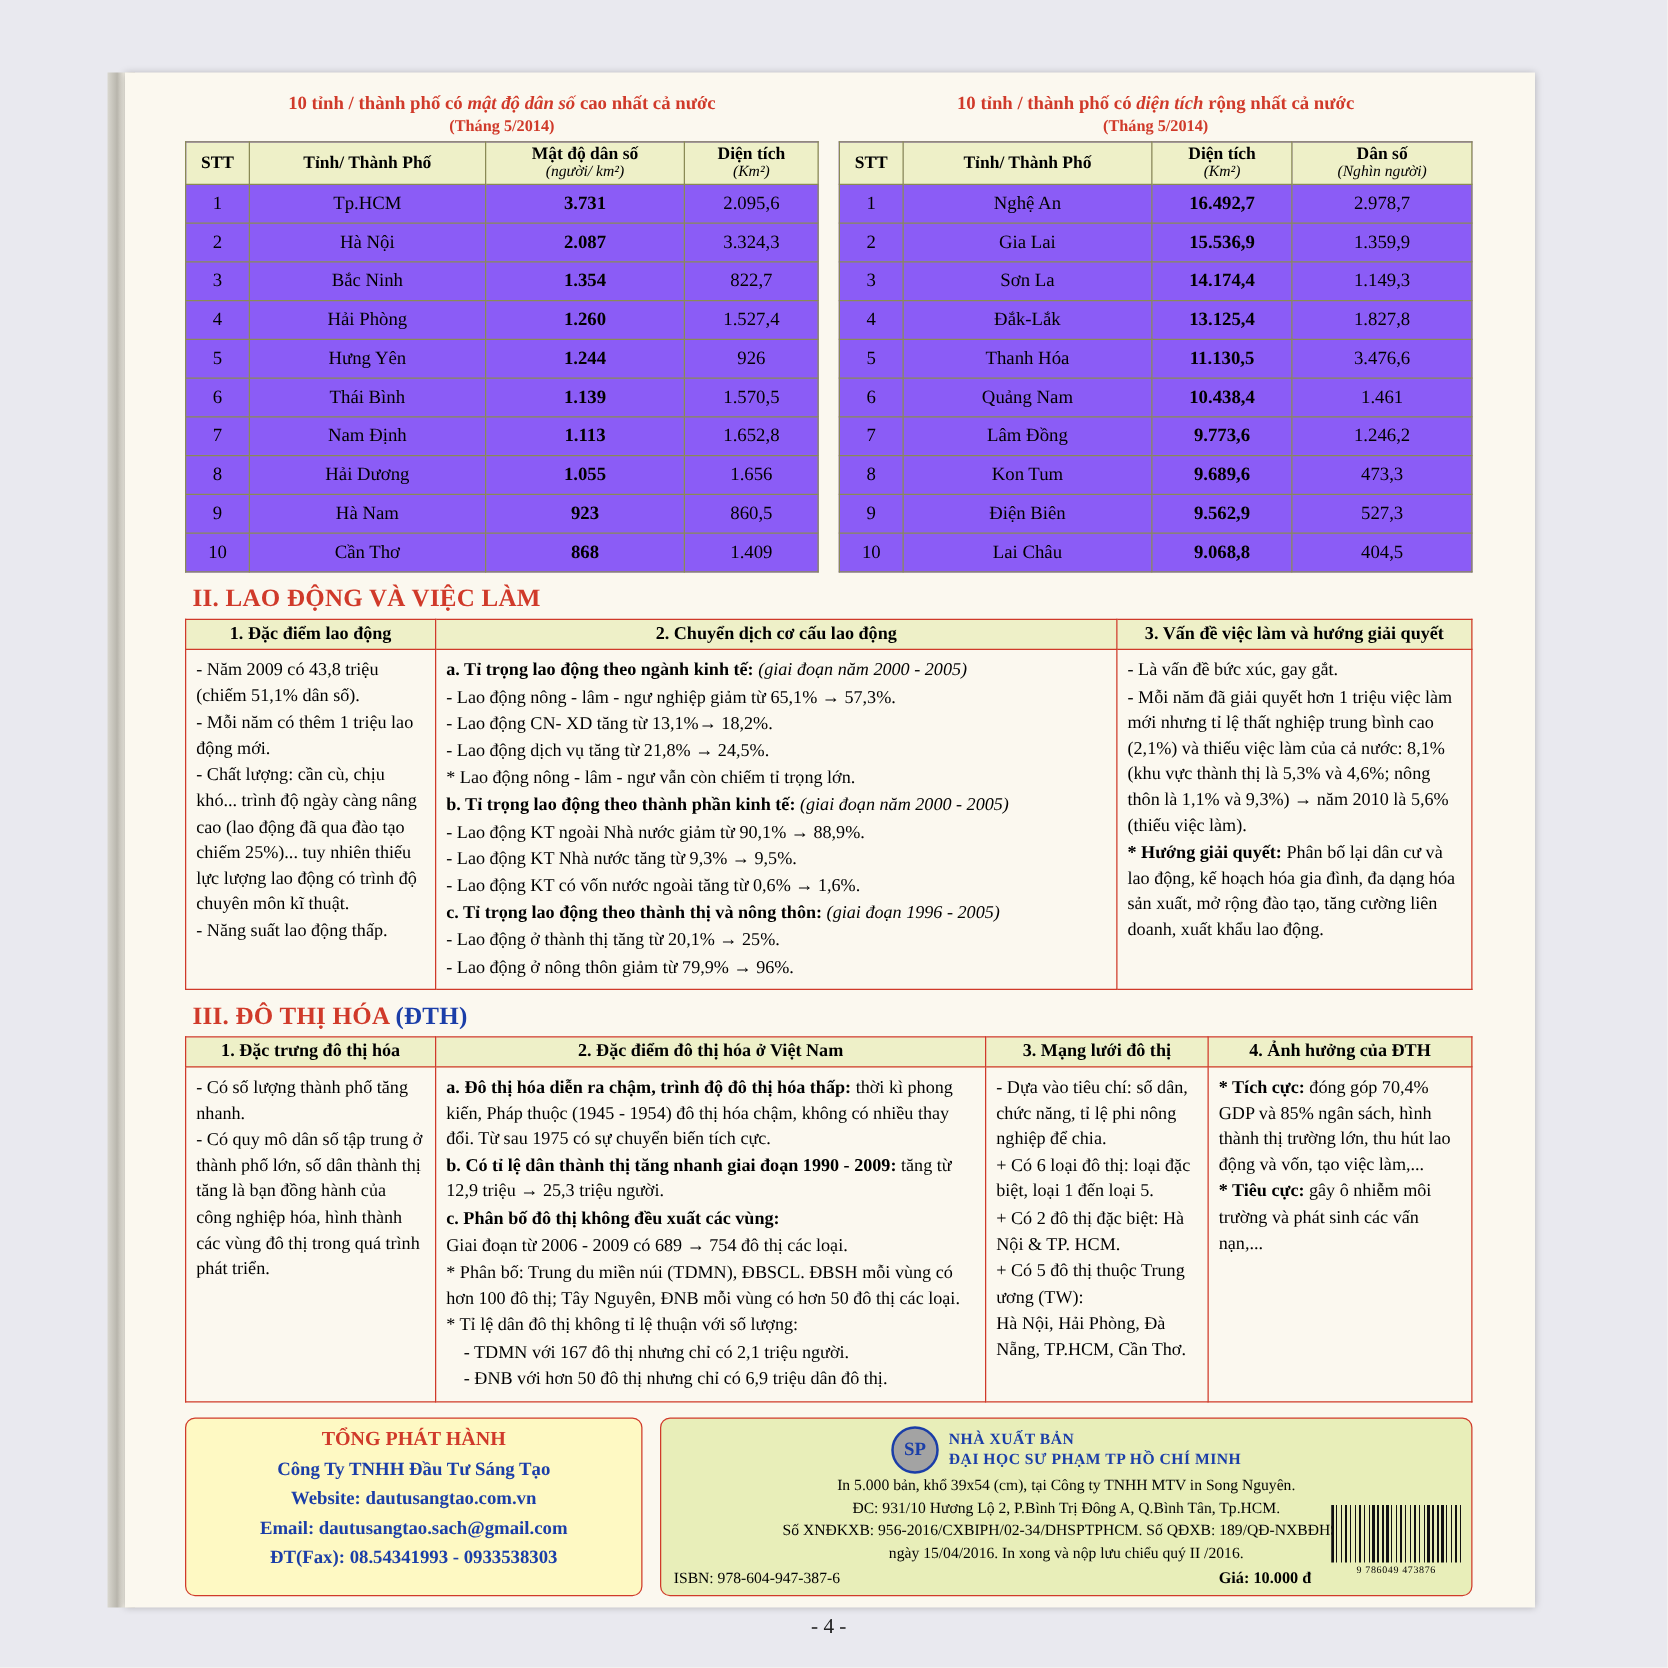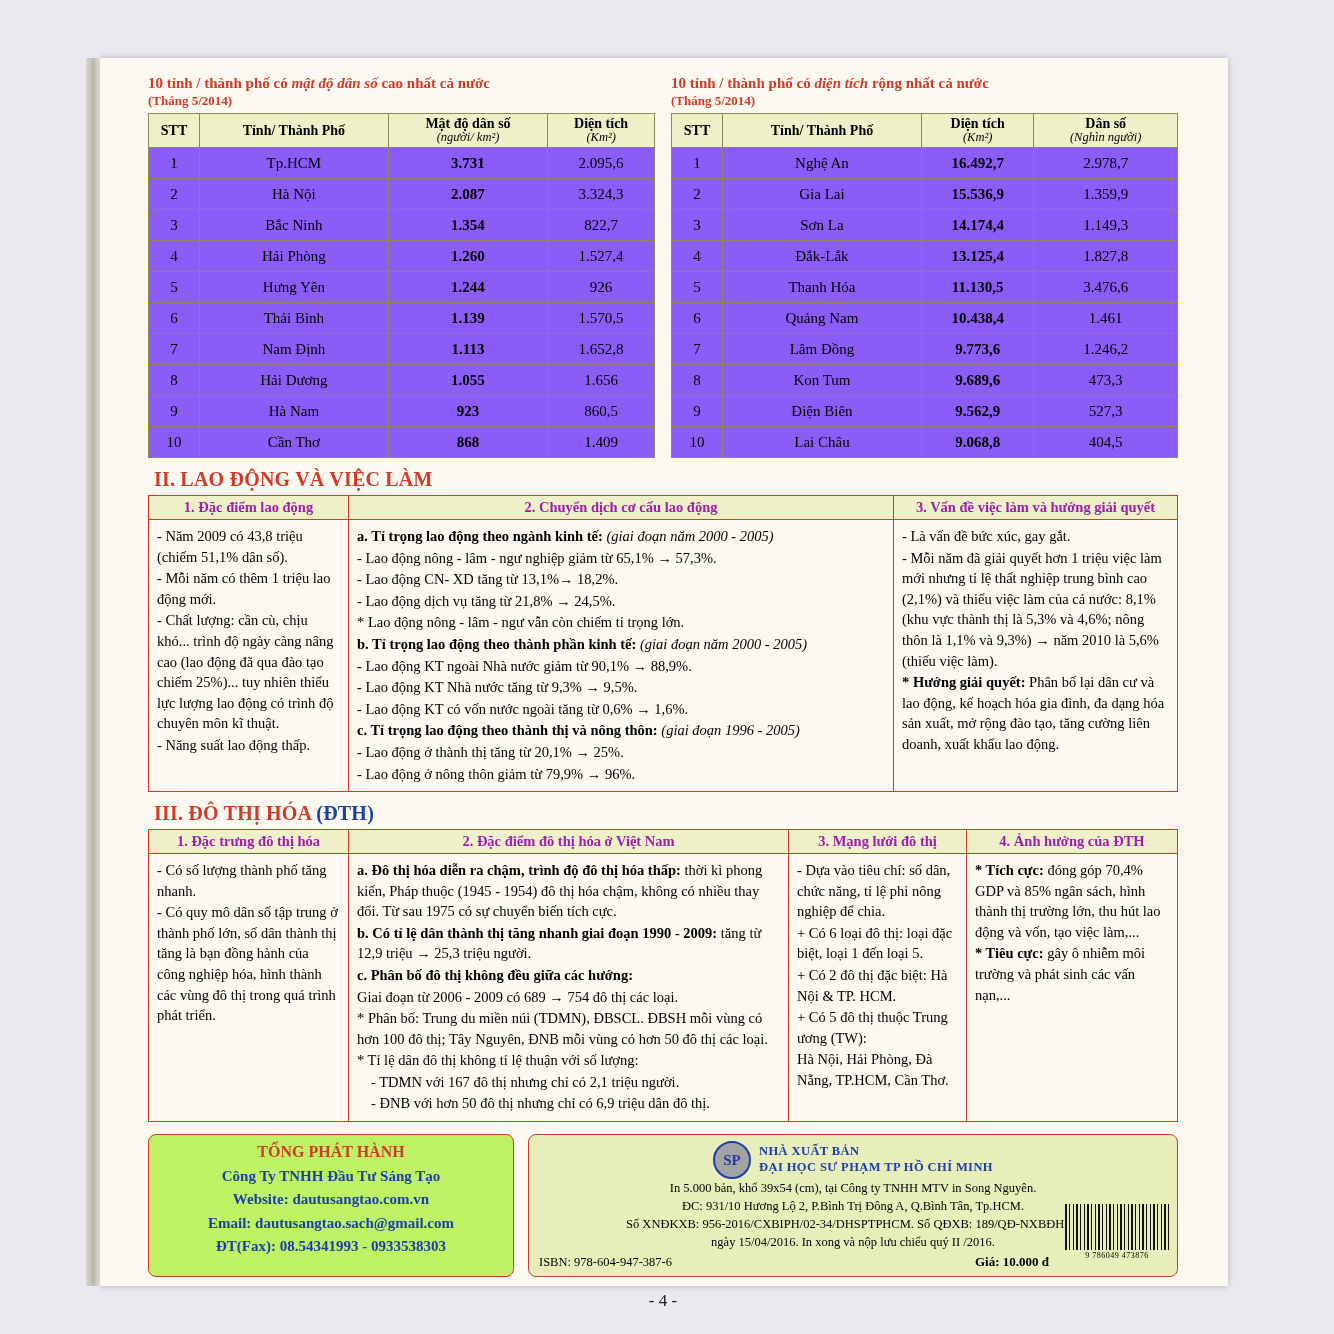--- a/index.html
+++ b/index.html
@@ -18,21 +18,21 @@
     position:absolute;left:86px;top:58px;width:22px;height:1228px;
     background:linear-gradient(90deg,#d9d7cf 0%, #b9b6ad 35%, #efece3 60%, #cfccc3 100%);
   }
   #inner{
     position:absolute;left:48px;top:16px;width:1030px;height:1190px;
   }
   
   .toprow{display:flex;gap:16px;}
   .halfbox{width:507px;}
   .tbl-title{
-    color:#d03a2a;font-weight:bold;font-size:15px;line-height:1.25;
+    text-align:center;color:#d03a2a;font-weight:bold;font-size:15px;line-height:1.25;
   }
   .tbl-title .it{font-style:italic;}
   .tbl-sub{font-size:13px;font-weight:bold;color:#d03a2a;}
   table.dt{
     border-collapse:collapse;width:100%;margin-top:4px;background:#8b5cf6;
     font-size:15px;
   }
   table.dt th, table.dt td{
     border:1.2px solid #8a8a55;padding:2px 4px;text-align:center;height:26px;
   }
@@ -41,33 +41,33 @@
   table.dt td.num{font-weight:bold;}
   table.dt td.stt{width:42px;}
   .sec-head{
     color:#d03a2a;font-weight:bold;font-size:20px;margin:10px 0 4px 6px;
     letter-spacing:.2px;
   }
   .sec-head .blue{color:#1b3ea8;}
   
   table.ct{border-collapse:collapse;width:100%;background:#fbf8ef;table-layout:fixed;}
   table.ct th{
-    border:1.4px solid #d03a2a;background:#eef0c8;color:#a21caf;font-weight:bold;
+    border:1.4px solid #d03a2a;background:#eef0c8;color:#000000;font-weight:bold;
     font-size:14.5px;padding:3px 4px;text-align:center;
   }
   table.ct td{
     border:1.4px solid #d03a2a;vertical-align:top;padding:6px 8px;font-size:14.5px;line-height:1.42;
   }
   .b{font-weight:bold;}
   .i{font-style:italic;}
   p{margin:0 0 1px 0;}
   
   .footer{display:flex;gap:14px;margin-top:12px;}
   .fbox1{
-    width:352px;border:1.6px solid #d03a2a;border-radius:8px;background:#bef264;
+    width:352px;border:1.6px solid #d03a2a;border-radius:8px;background:#fef9c3;
     text-align:center;padding:8px 6px;
   }
   .fbox1 .t{color:#d03a2a;font-weight:bold;font-size:16px;margin-bottom:4px;}
   .fbox1 .l{color:#1b3ea8;font-weight:bold;font-size:15px;line-height:1.55;}
   .fbox2{
     flex:1;border:1.6px solid #d03a2a;border-radius:8px;background:#e8eeb9;
     padding:6px 10px;position:relative;font-size:13px;
   }
   .pub{display:flex;align-items:center;gap:8px;justify-content:center;}
   .pub .logo{
@@ -339,21 +339,21 @@
     </thead>
     <tbody>
       <tr>
         <td>
           <p>- Có số lượng thành phố tăng nhanh.</p>
           <p>- Có quy mô dân số tập trung ở thành phố lớn, số dân thành thị tăng là bạn đồng hành của công nghiệp hóa, hình thành các vùng đô thị trong quá trình phát triển.</p>
         </td>
         <td>
           <p><span class="b">a. Đô thị hóa diễn ra chậm, trình độ đô thị hóa thấp:</span><span> thời kì phong kiến, Pháp thuộc (1945 - 1954) đô thị hóa chậm, không có nhiều thay đổi. Từ sau 1975 có sự chuyển biến tích cực.</span></p>
           <p><span class="b">b. Có tỉ lệ dân thành thị tăng nhanh giai đoạn 1990 - 2009:</span><span> tăng từ 12,9 triệu → 25,3 triệu người.</span></p>
-          <p class="b">c. Phân bố đô thị không đều giữa các hướng:</p>
+          <p class="b">c. Phân bố đô thị không đều xuất các vùng:</p>
           <p>Giai đoạn từ 2006 - 2009 có 689 → 754 đô thị các loại.</p>
           <p>* Phân bố: Trung du miền núi (TDMN), ĐBSCL. ĐBSH mỗi vùng có hơn 100 đô thị; Tây Nguyên, ĐNB mỗi vùng có hơn 50 đô thị các loại.</p>
           <p>* Tỉ lệ dân đô thị không tỉ lệ thuận với số lượng:</p>
           <p style="padding-left:14px">- TDMN với 167 đô thị nhưng chỉ có 2,1 triệu người.</p>
           <p style="padding-left:14px">- ĐNB với hơn 50 đô thị nhưng chỉ có 6,9 triệu dân đô thị.</p>
         </td>
         <td>
           <p>- Dựa vào tiêu chí: số dân, chức năng, tỉ lệ phi nông nghiệp để chia.</p>
           <p>+ Có 6 loại đô thị: loại đặc biệt, loại 1 đến loại 5.</p>
           <p>+ Có 2 đô thị đặc biệt: Hà Nội &amp; TP. HCM.</p>

